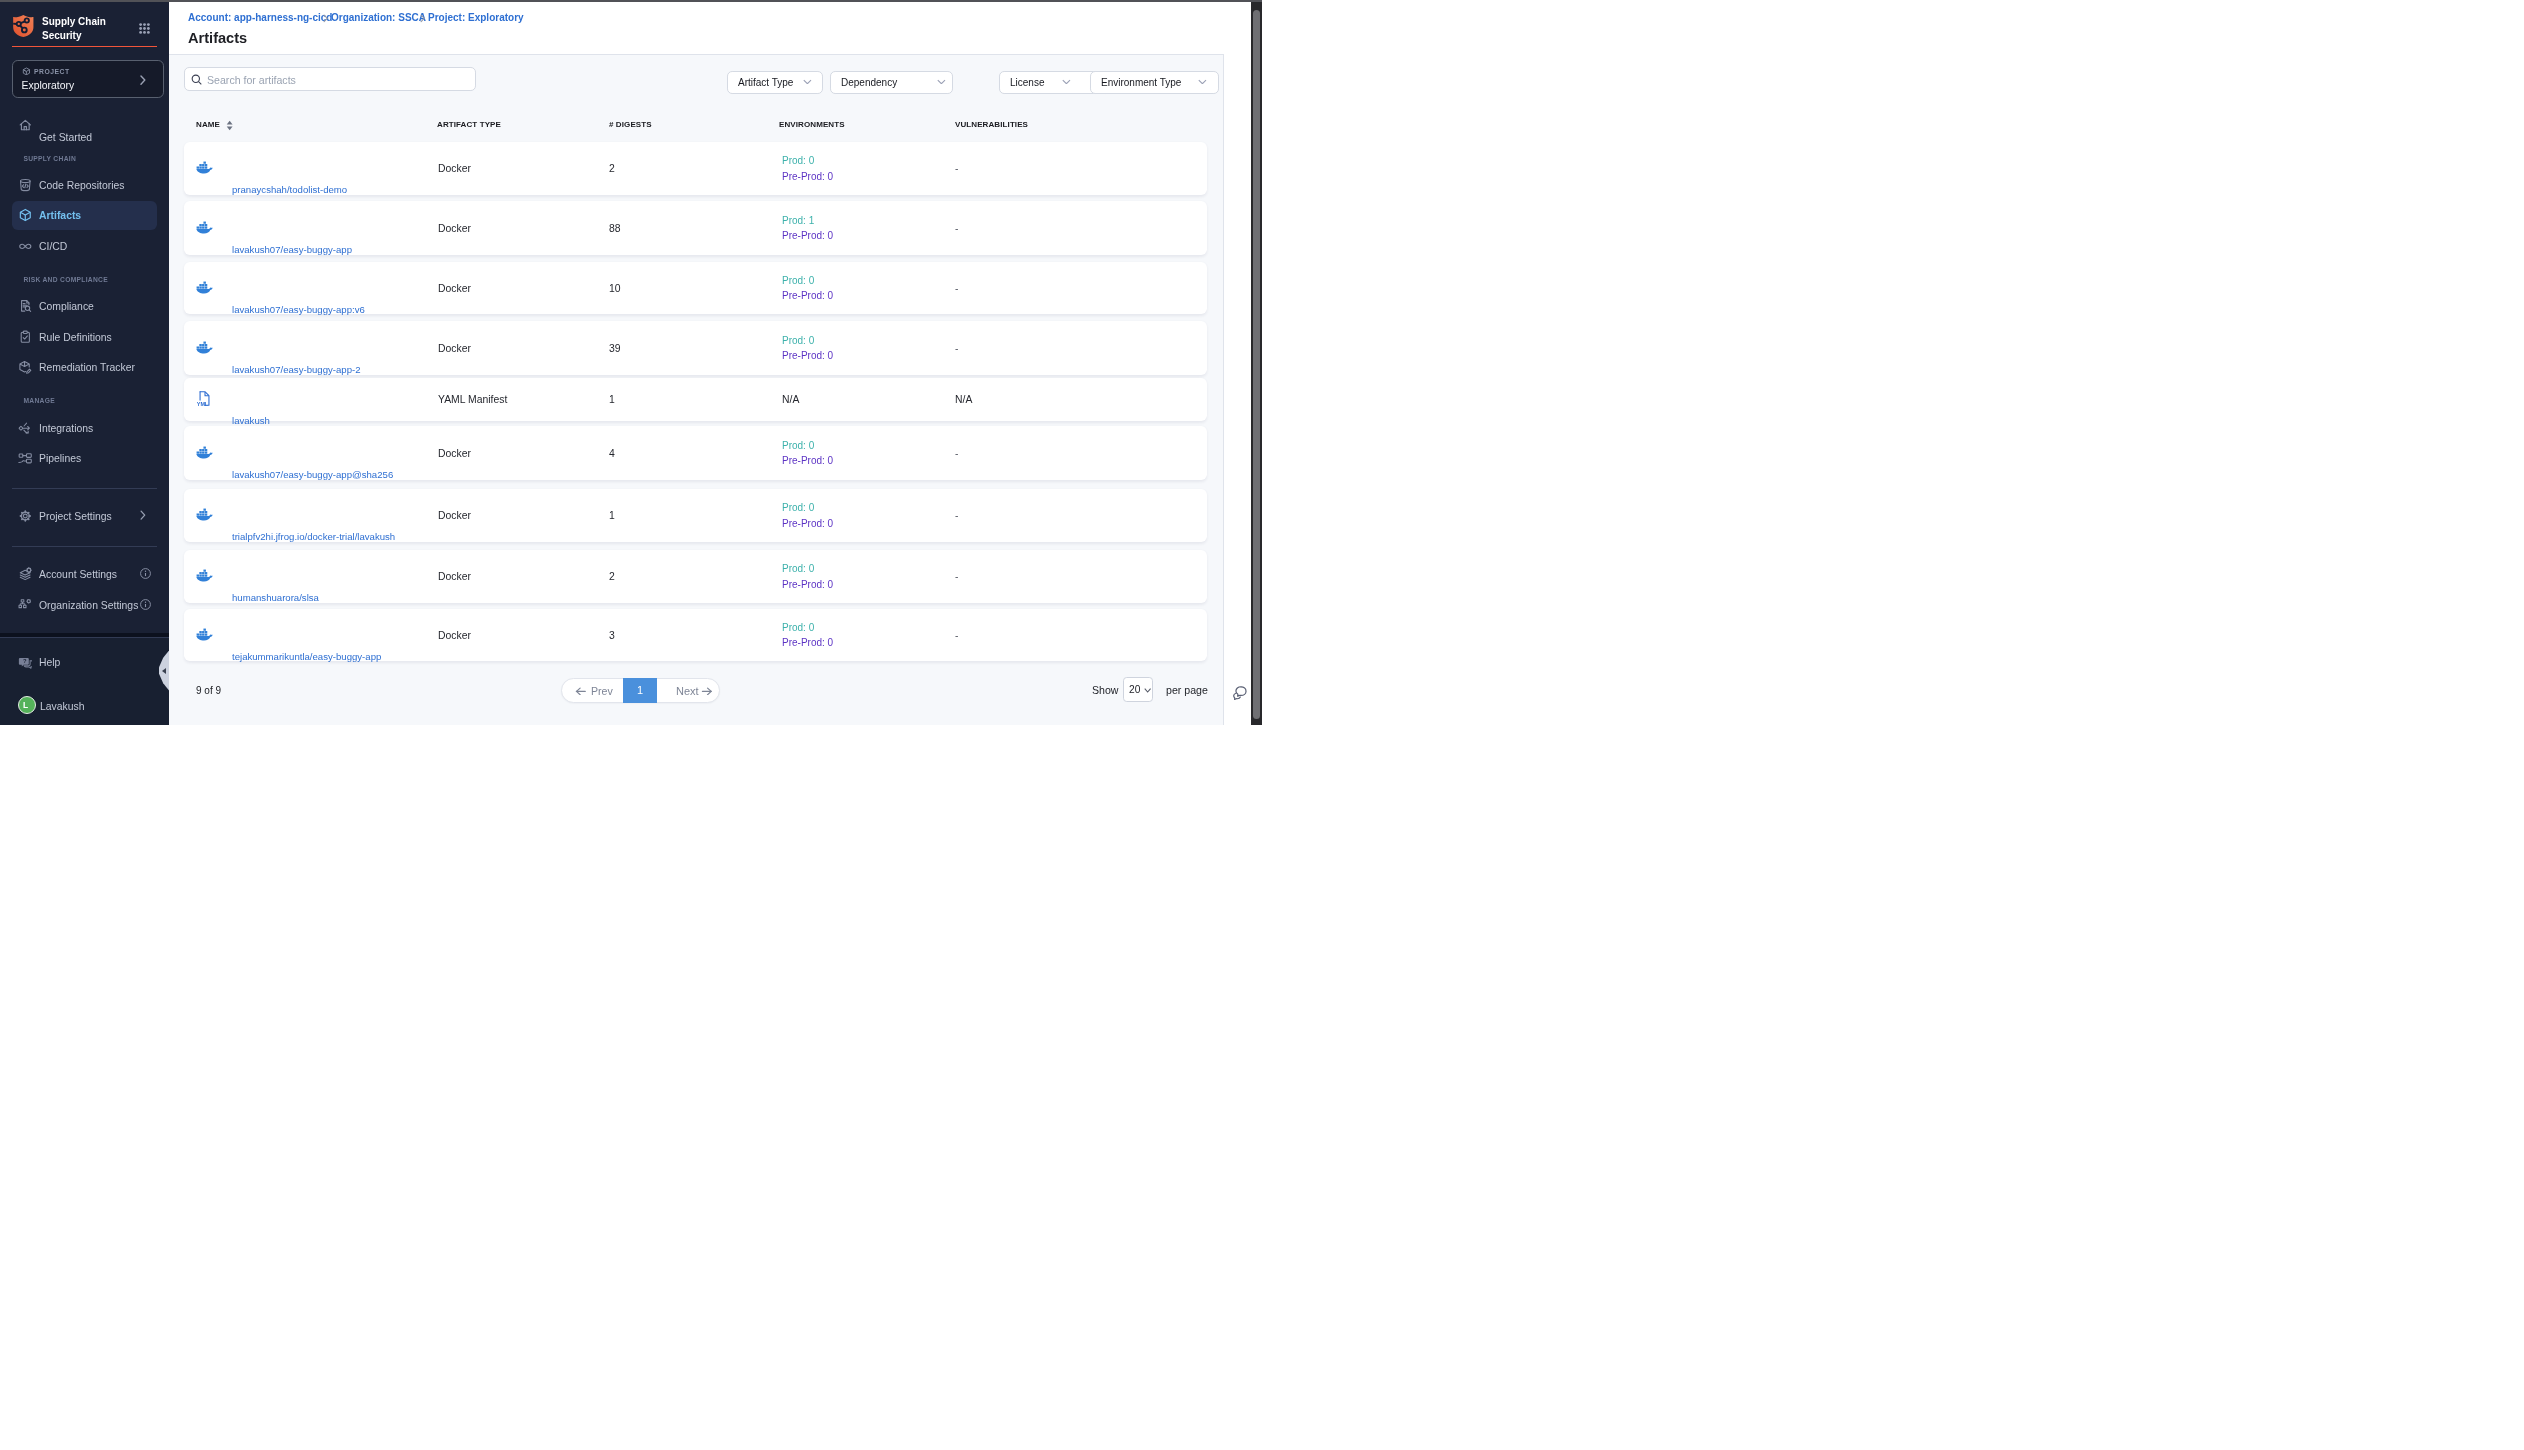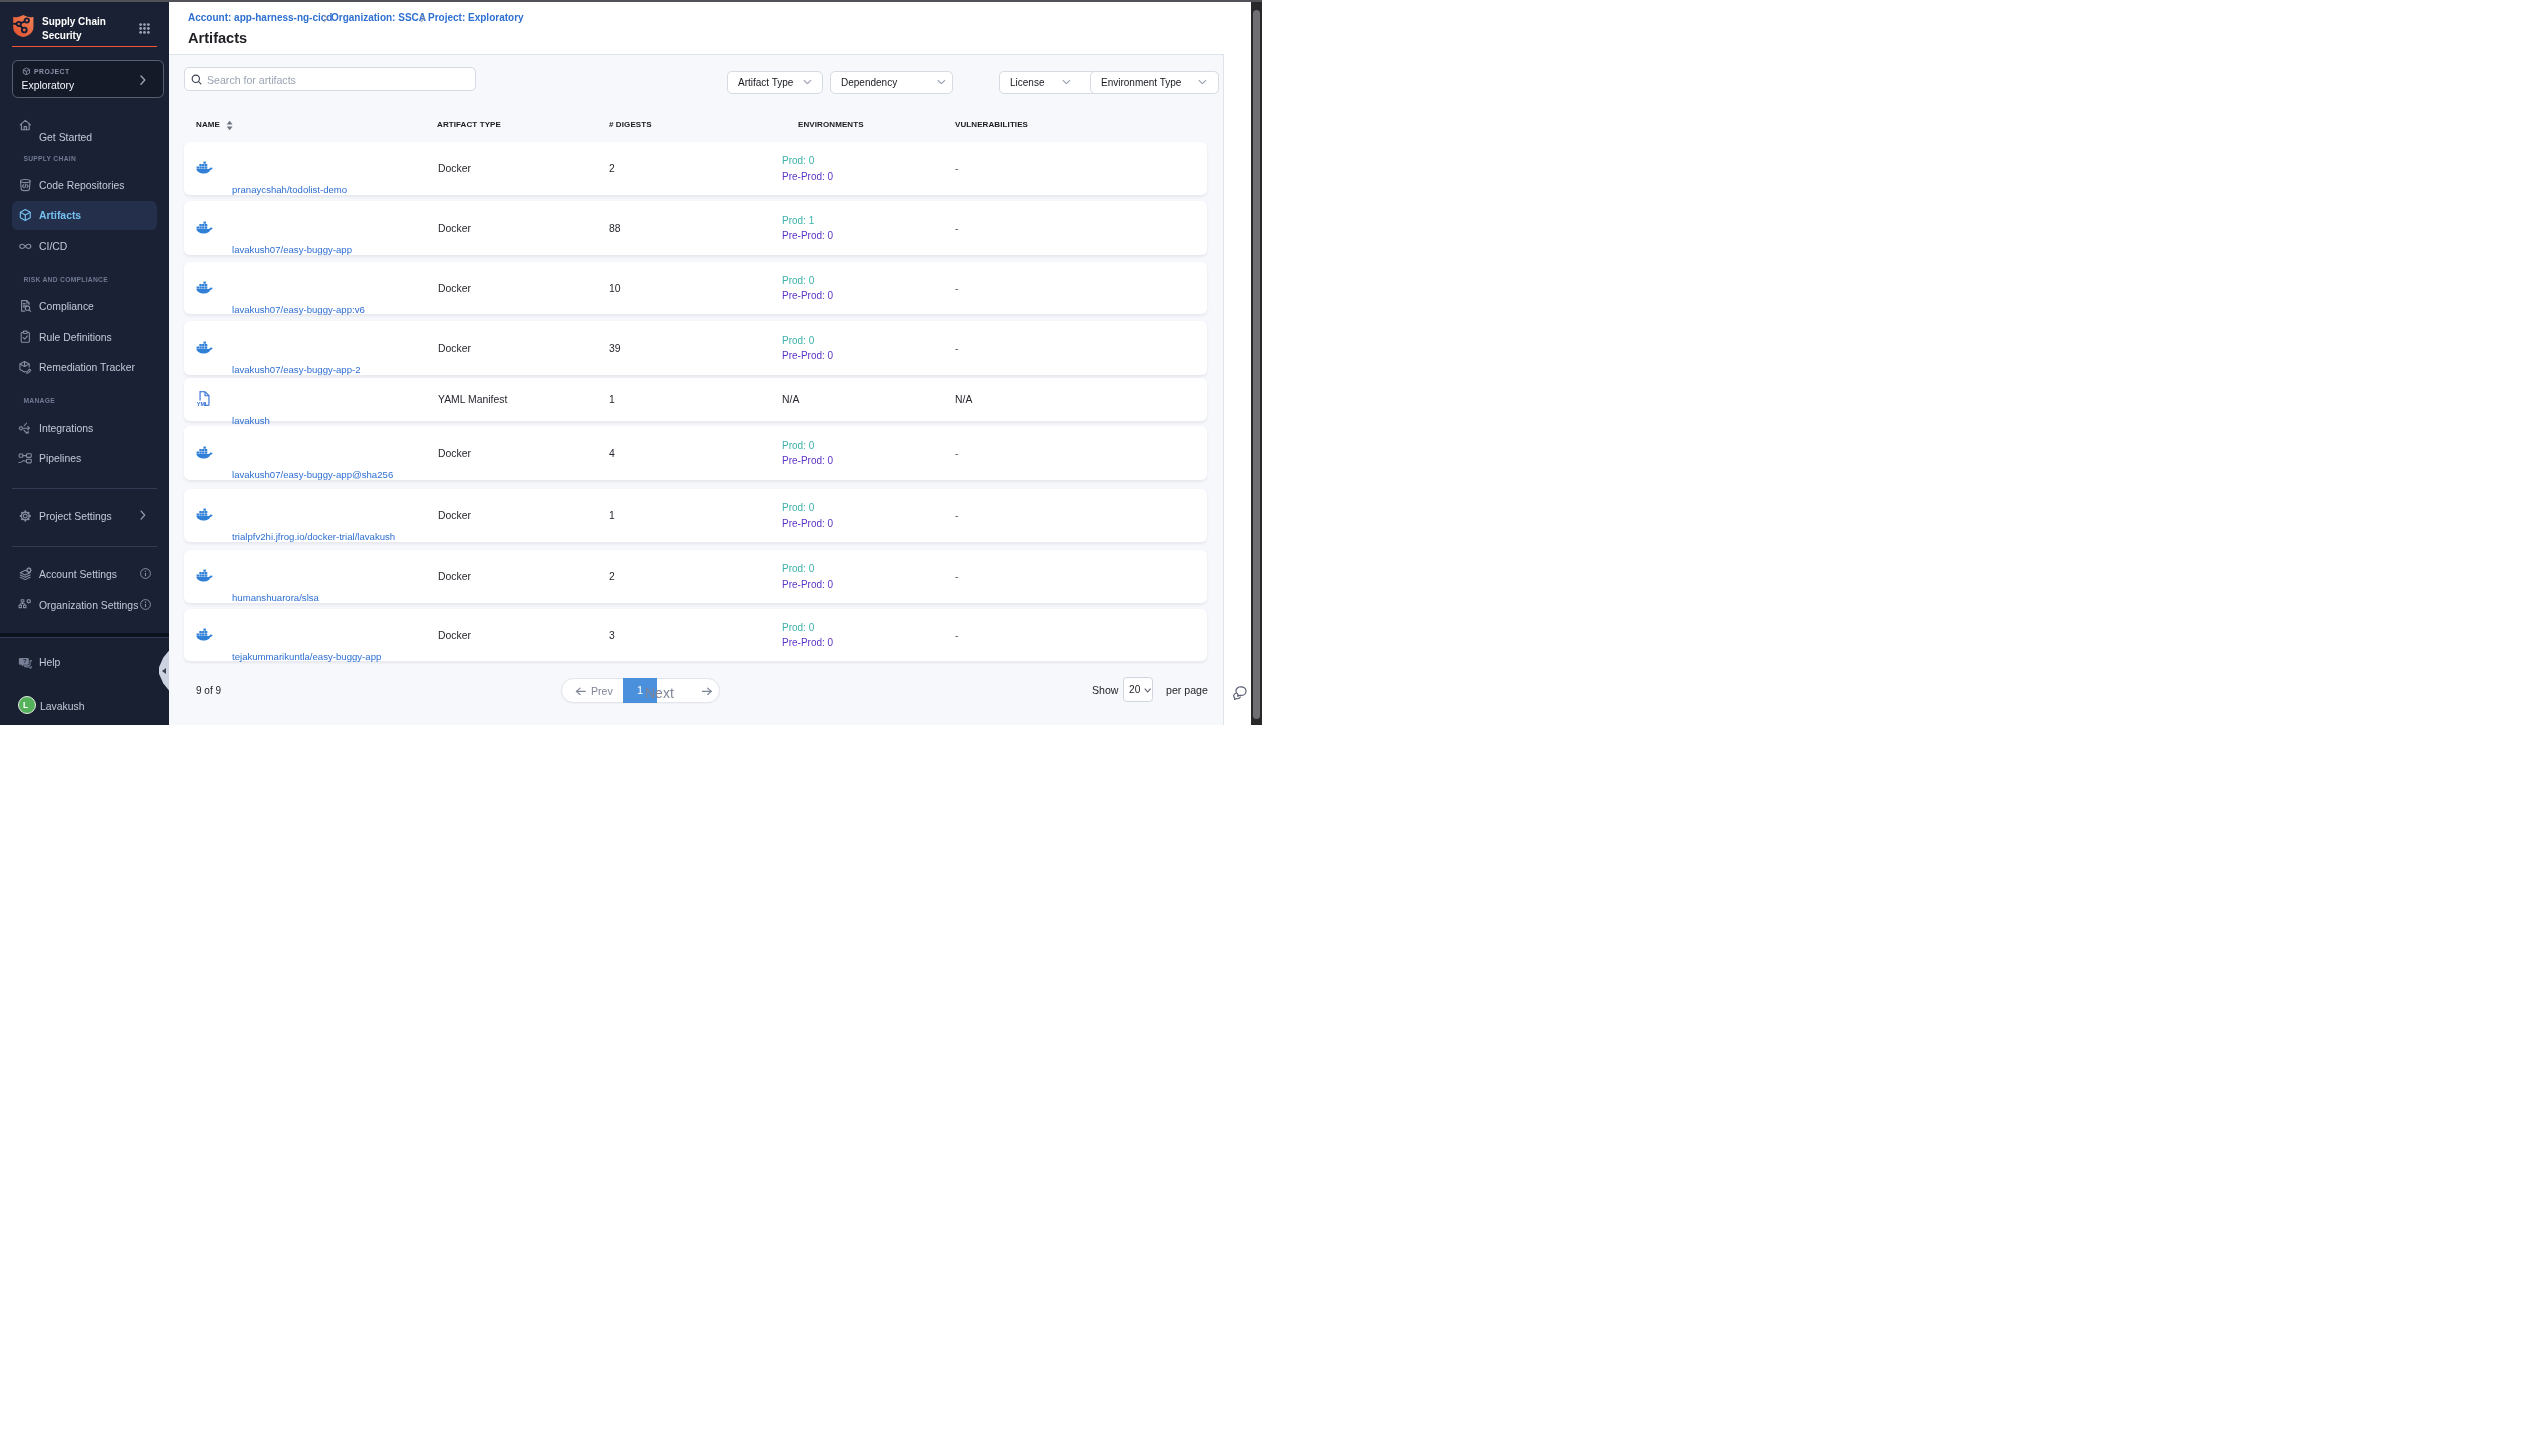--- a/index.html
+++ b/index.html
@@ -263,21 +263,21 @@
       <polyline points="1,1.5 6,6.5 11,1.5"></polyline>
     </svg>
 
   <div class="hdr" style="left:27px;top:118px">NAME</div>
   <svg class="abs" style="left:57px;top:118px" width="7.3" height="11" viewBox="0 0 10 15">
       <path d="M5 1 L9 6 H1 Z" fill="#6a7180"></path>
       <path d="M5 14 L1 9 H9 Z" fill="#6a7180"></path>
     </svg>
   <div class="hdr" style="left:268px;top:118px">ARTIFACT TYPE</div>
   <div class="hdr" style="left:440px;top:118px"># DIGESTS</div>
-  <div class="hdr" style="left:629px;top:118px">ENVIRONMENTS</div>
+  <div class="hdr" style="left:610px;top:118px">ENVIRONMENTS</div>
   <div class="hdr" style="left:786px;top:118px">VULNERABILITIES</div>
 
   <div class="card row-docker" style="top:140px;height:53px">
       <svg class="ricon" width="17" height="14" viewBox="0 0 23.5 19">
         <g fill="#3180d8">
           <rect x="0.8" y="7.4" width="3.4" height="3.1"></rect>
           <rect x="4.6" y="7.4" width="3.4" height="3.1"></rect>
           <rect x="8.4" y="7.4" width="3.4" height="3.1"></rect>
           <rect x="12.2" y="7.4" width="3.4" height="3.1"></rect>
           <rect x="4.6" y="4" width="3.4" height="3"></rect>
@@ -459,21 +459,21 @@
 
   <div class="abs" style="left:27px;top:683px;font-size:10px;font-weight:normal;color:#202227">9 of 9</div>
   <div class="abs" style="left:392px;top:676px;width:159px;height:25px;background:#fff;border:0.7px solid #e2e5ec;border-radius:12.8px;box-shadow:0 0.7px 1.5px rgba(40,50,80,0.05)"></div>
   <svg class="abs" style="left:406px;top:685px" width="11.7" height="8.8" viewBox="0 0 16 12" fill="none" stroke="#7e8596" stroke-width="1.7" stroke-linecap="round" stroke-linejoin="round">
       <line x1="2" y1="6" x2="14" y2="6"></line>
       <polyline points="7,1.5 2,6 7,10.5"></polyline>
     </svg>
   <div class="abs" style="left:422px;top:683px;font-size:10.6px;color:#7e8596">Prev</div>
   <div class="abs" style="left:454px;top:676px;width:34px;height:25px;background:#4a90dc;border-radius:0"></div>
   <div class="abs" style="left:468px;top:682px;font-size:11px;color:#fff">1</div>
-  <div class="abs" style="left:476px;top:683px;font-size:14px;color:#7e8596">Next</div>
+  <div class="abs" style="left:507px;top:683px;font-size:11px;color:#7e8596">Next</div>
   <svg class="abs" style="left:532px;top:685px" width="11.7" height="8.8" viewBox="0 0 16 12" fill="none" stroke="#7e8596" stroke-width="1.7" stroke-linecap="round" stroke-linejoin="round">
       <line x1="2" y1="6" x2="14" y2="6"></line>
       <polyline points="9,1.5 14,6 9,10.5"></polyline>
     </svg>
   <div class="abs" style="left:923px;top:682px;font-size:10.6px;color:#23252b">Show</div>
   <div class="abs" style="left:954px;top:675px;width:30px;height:25px;background:#fff;border:0.7px solid #cfd4de;border-radius:3.7px"></div>
   <div class="abs" style="left:960px;top:682px;font-size:10.2px;color:#23252b">20</div>
   <svg class="abs" style="left:975px;top:686px" width="7.3" height="5.1" viewBox="0 0 10 7" fill="none" stroke="#565b68" stroke-width="1.5">
       <polyline points="1,1 5,5.5 9,1"></polyline>
     </svg>

